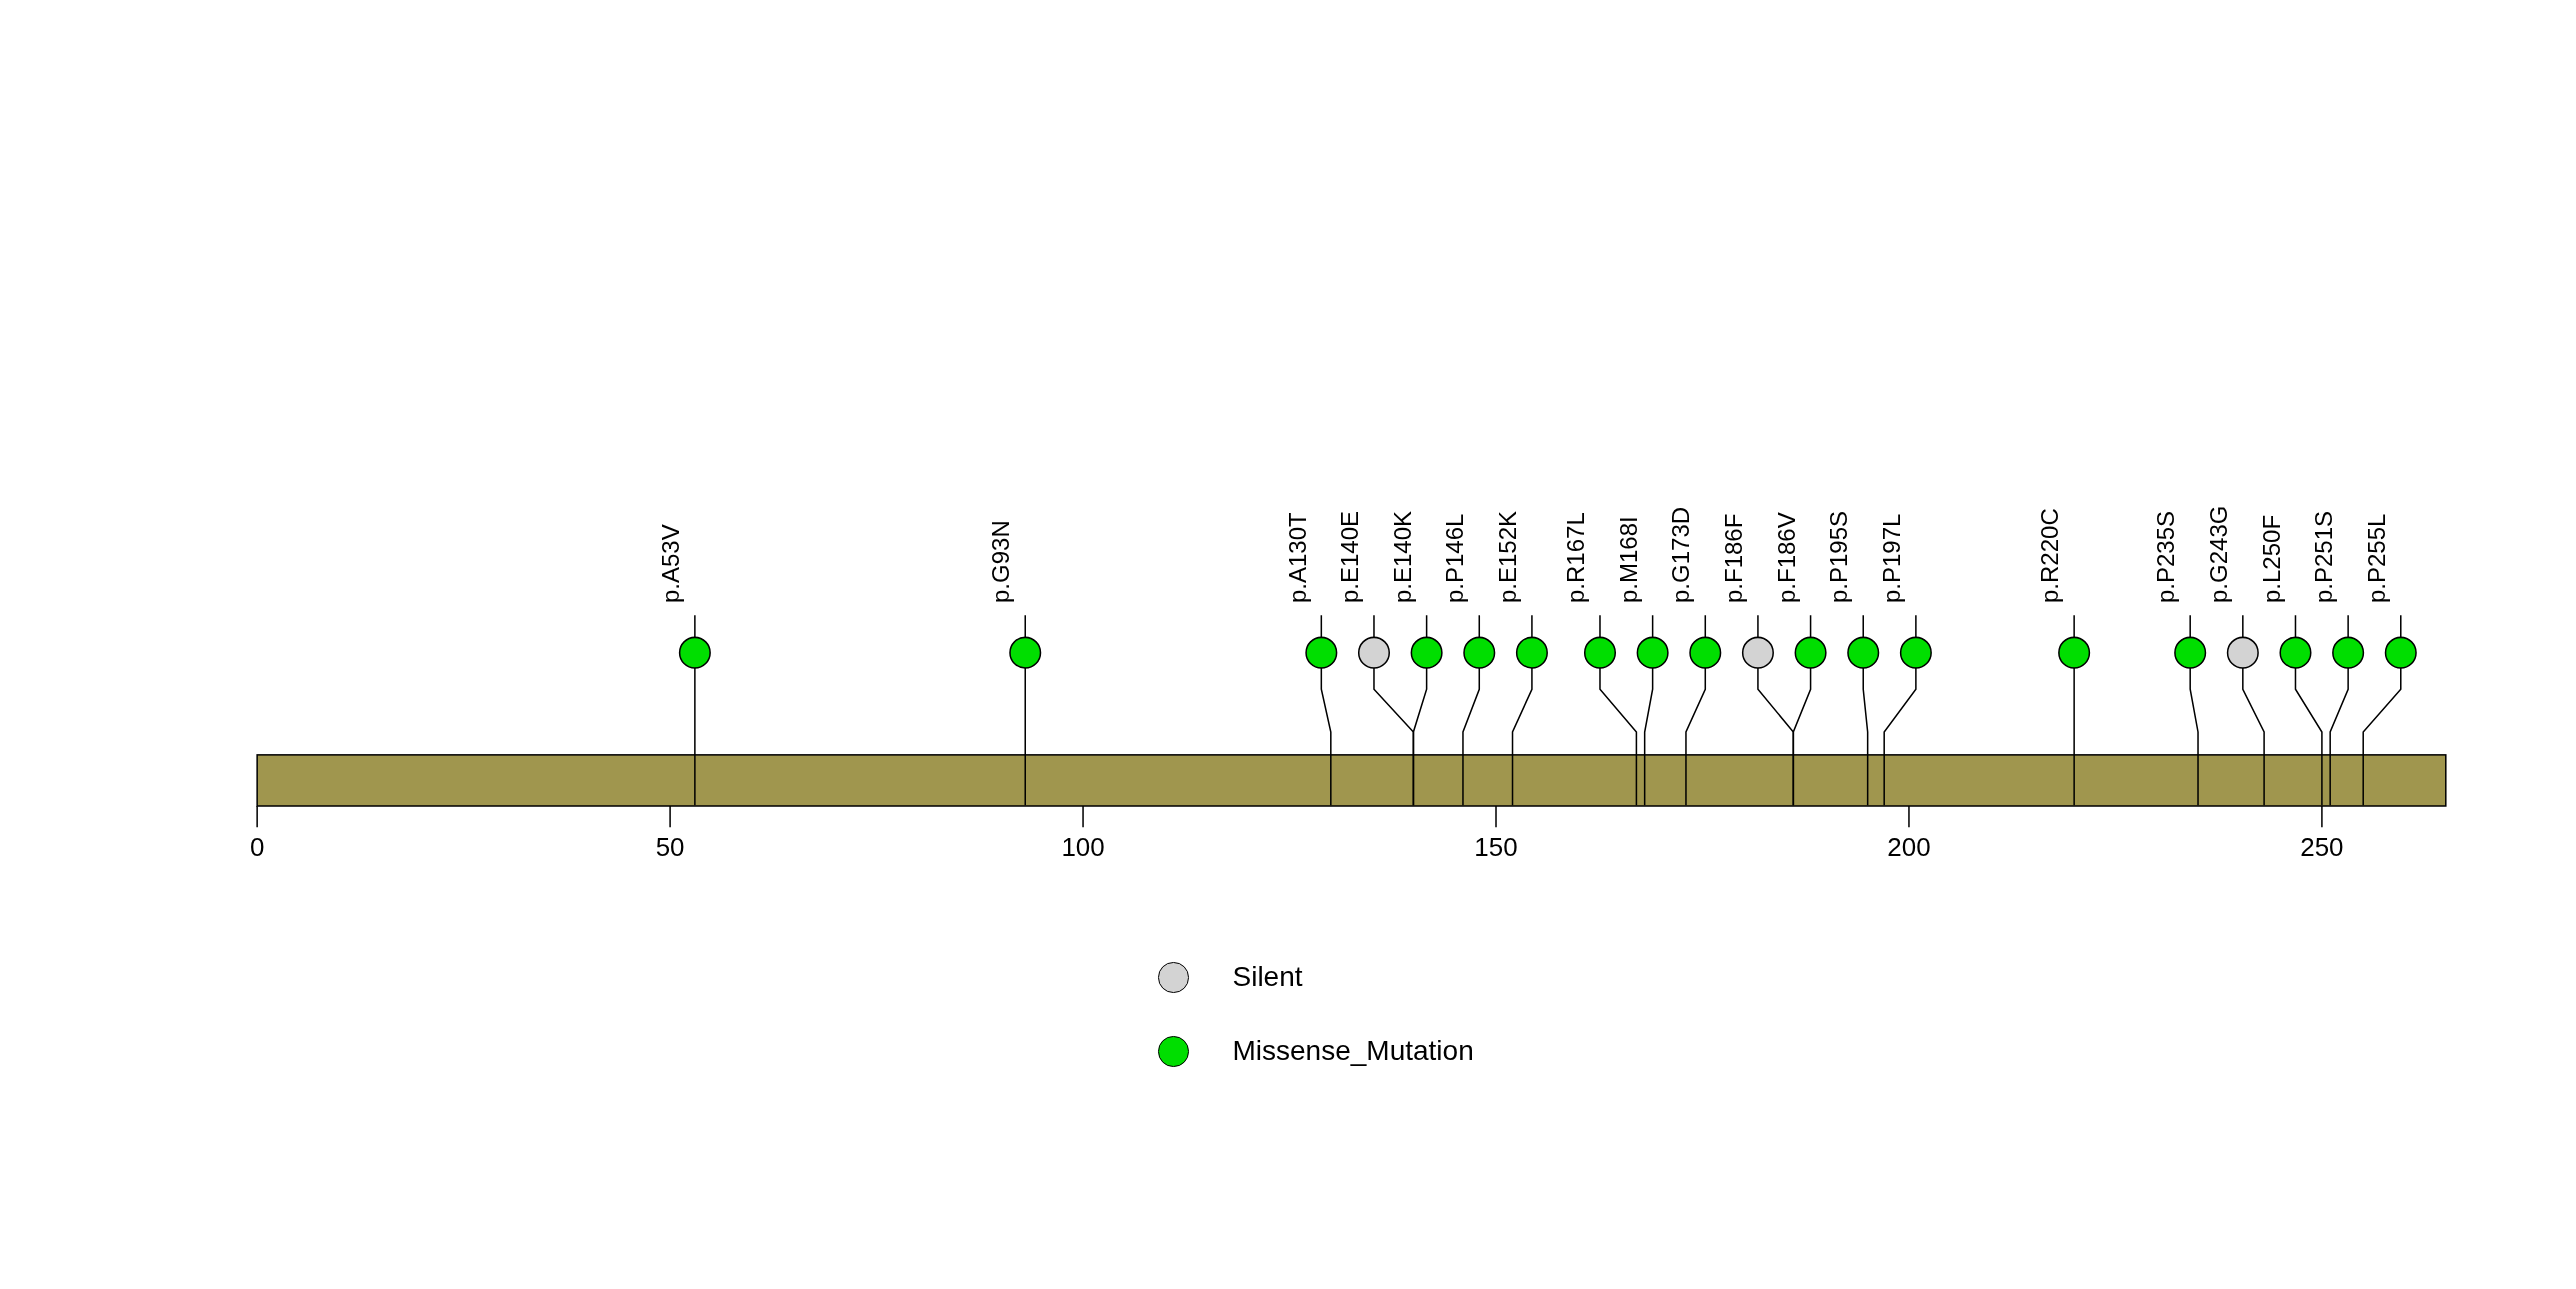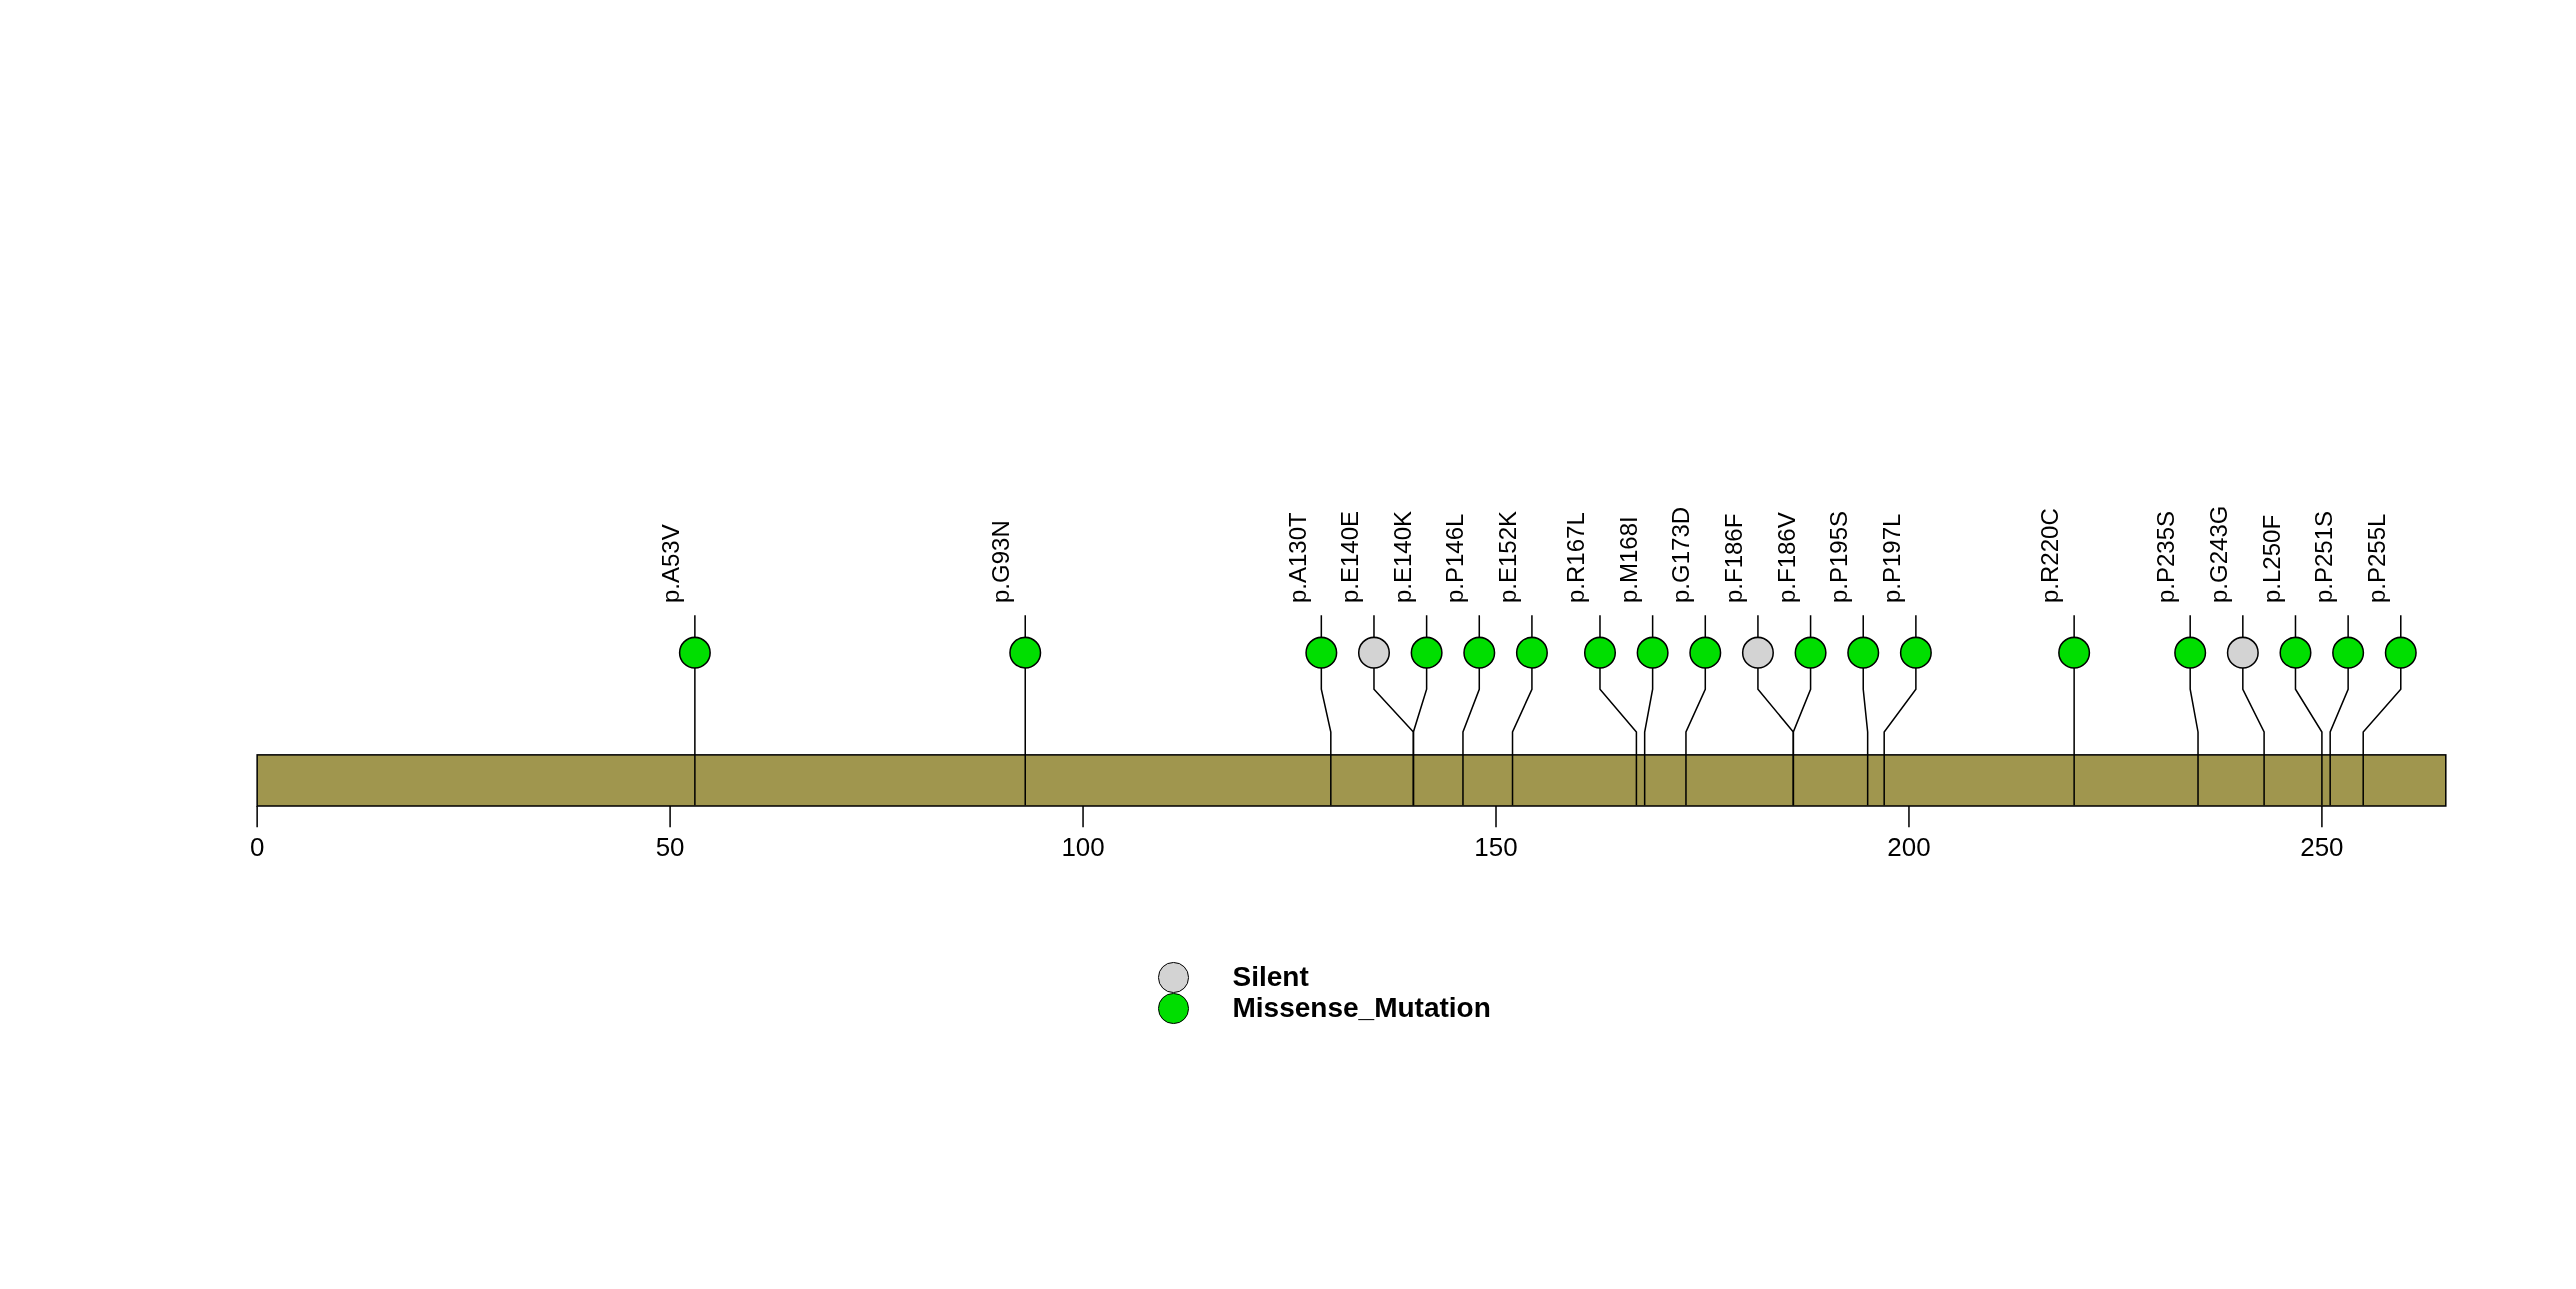--- a/index.html
+++ b/index.html
@@ -7,21 +7,21 @@
     position:relative;width:2576px;height:1290px;background:#ffffff;overflow:hidden;
     font-family:"Liberation Sans",sans-serif;color:#000;
   }
   #plot{position:absolute;left:0;top:0;}
   #plot text{font-family:"Liberation Sans",sans-serif;}
   .mlabel{
     position:absolute;white-space:nowrap;font-size:24px;line-height:24px;color:#000;
     transform-origin:0 100%;transform:rotate(-90deg);
   }
   .legend{position:absolute;left:0;top:0;}
-  .legend-row{position:absolute;display:flex;align-items:center;font-weight:bold;}
+  .legend-row{position:absolute;display:flex;align-items:center;}
   .swatch{display:inline-block;width:30.5px;height:30.5px;border-radius:50%;
           border:1.5px solid #000;box-sizing:border-box;flex:0 0 auto;}
   .legend-text{font-size:28px;line-height:30.5px;color:#000;margin-left:44px;white-space:nowrap;}
 </style>
 </head>
 <body>
 
 <div class="canvas">
   <svg id="plot" width="2576" height="1290" viewBox="0 0 3376 1690">
       <rect x="337" y="989" width="2868.36" height="67" fill="#A0964E" stroke="#000" stroke-width="2"></rect>
@@ -99,19 +99,19 @@
       <div class="mlabel" style="left: 2284px; top: 579px;">p.L250F</div>
       <div class="mlabel" style="left: 2336px; top: 579px;">p.P251S</div>
       <div class="mlabel" style="left: 2389px; top: 579px;">p.P255L</div>
     </div>
 
   <div class="legend">
     <div class="legend-row" style="left:1158px;top:962px;">
       <span class="swatch" id="sw0" style="background: rgb(211, 211, 211);"></span>
       <span class="legend-text">Silent</span>
     </div>
-    <div class="legend-row" style="left:1158px;top:993px;">
+    <div class="legend-row" style="left:1158px;top:1036px;">
       <span class="swatch" id="sw1" style="background: rgb(0, 222, 0);"></span>
       <span class="legend-text">Missense_Mutation</span>
     </div>
   </div>
 </div>
 
 
 </body></html>

